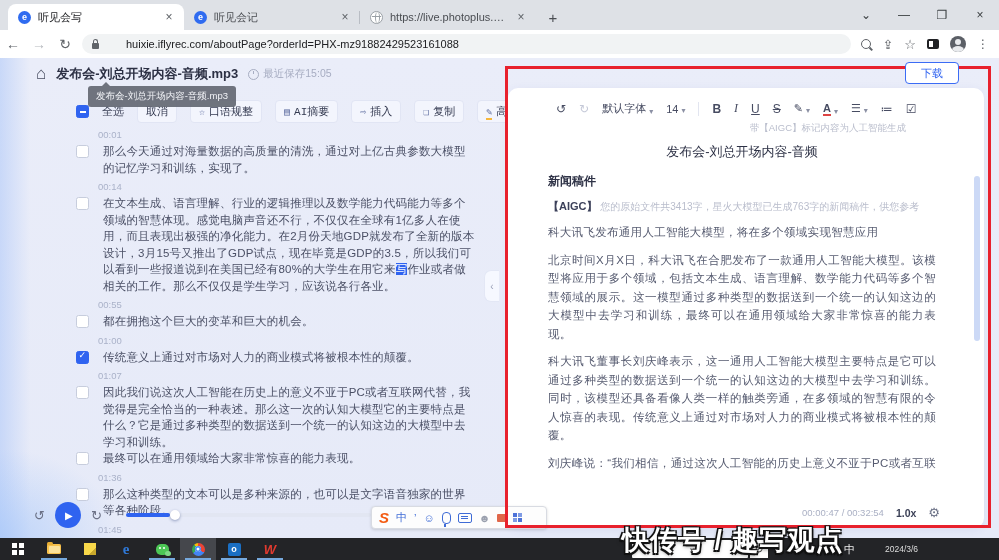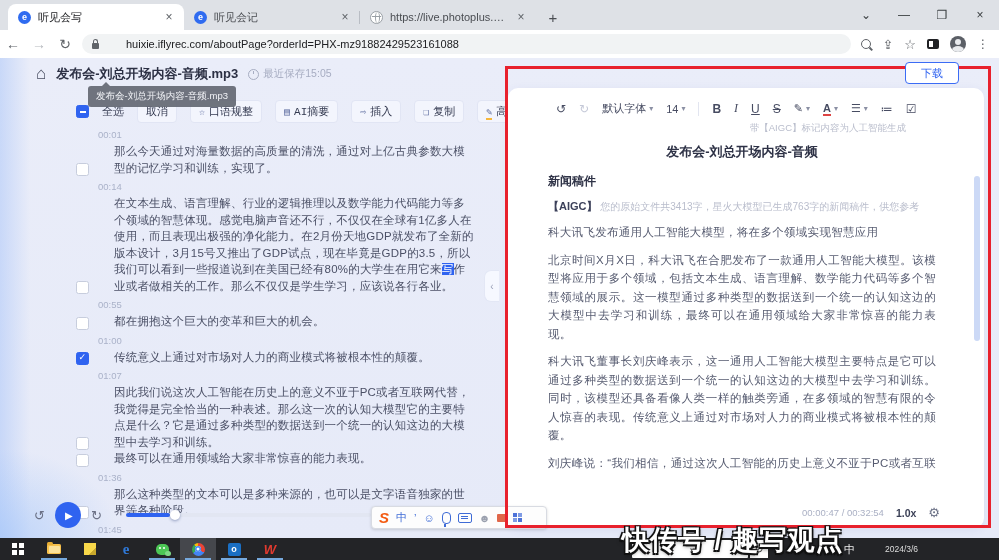--- a/index.html
+++ b/index.html
@@ -72,21 +72,21 @@
   .tlabel{font-size:11px;color:#3a3f55;}
   .pill{display:flex;align-items:center;gap:4px;background:#f3f5fd;border:1px solid #e1e5f4;border-radius:4px;
     padding:3px 8px;font-size:11px;color:#333950;font-family:Liberation Mono, monospace;}
   .pill .pic{color:#5a6a9e;font-size:10px;}
   .pill .hl{position:relative;}
   .pill .hl::after{content:"";position:absolute;left:0;right:0;bottom:-2px;height:2px;background:#f6b73c;}
 
   
   .transcript{position:absolute;left:76px;top:66px;width:400px;z-index:4;}
   .seg-time{font-size:9.5px;color:#aab2c9;margin:5px 0 3px 22px;}
-  .seg-line{display:flex;gap:25px;align-items:flex-end;}
+  .seg-line{display:flex;gap:14px;}
   .seg-text{font-size:11.5px;line-height:16.5px;color:#4b5066;width:372px;letter-spacing:.2px;}
   .seg-line .chk{margin-top:2px;}
   .cursor-char{background:#2f63f0;color:#fff;}
 
   
   .player{position:absolute;left:34px;top:444px;display:flex;align-items:center;gap:10px;z-index:5;}
   .skip{font-size:13px;color:#6b7186;}
   .play-btn{width:26px;height:26px;border-radius:50%;background:#2f63f0;color:#fff;display:flex;align-items:center;justify-content:center;font-size:10px;padding-left:2px;box-sizing:border-box;}
   .slider{position:relative;width:245px;height:4px;border-radius:2px;background:#e2e6f2;margin-left:14px;}
   .slider .fill{position:absolute;left:0;top:0;bottom:0;width:18%;background:#2f63f0;border-radius:2px;}
@@ -94,31 +94,31 @@
 
   .collapse-handle{position:absolute;left:484px;top:212px;width:14px;height:30px;background:#f6f8ff;border:1px solid #e3e7f5;
     border-right:none;border-radius:7px 0 0 7px;display:flex;align-items:center;justify-content:center;
     font-size:10px;color:#9aa1b8;z-index:6;}
 
   
   .right-card{position:absolute;left:508px;top:30px;width:476px;height:440px;background:#fff;border-radius:10px;
     box-shadow:0 2px 10px rgba(60,80,160,.08);z-index:5;overflow:hidden;}
   .ed-toolbar{display:flex;align-items:center;gap:13px;margin:13px 0 0 48px;font-size:12px;color:#474c62;}
   .ed-toolbar .dis{color:#c5c9d8;}
-  .ed-sel{display:flex;align-items:center;gap:3px;font-size:11px;}
+  .ed-sel{display:flex;align-items:flex-end;gap:3px;font-size:11px;}
   .caret{font-size:8px;color:#8b90a4;}
   .vdiv{width:1px;height:14px;background:#e2e5f0;}
   .ed-b{font-weight:bold;}
   .ed-i{font-style:italic;font-family:"Liberation Serif",serif;}
   .ed-u{text-decoration:underline;}
   .ed-s{text-decoration:line-through;}
   .ed-a{font-weight:bold;border-bottom:2px solid #d44;line-height:12px;}
   .aigc-note{text-align:right;font-size:9.5px;color:#b9bdcc;margin:6px 78px 0 0;}
   .doc-body{margin:8px 48px 0 40px;height:330px;overflow:hidden;}
-  .doc-title{text-align:center;font-size:13px;font-weight:bold;color:#2e3246;margin-bottom:12px;}
+  .doc-title{text-align:center;font-size:13px;font-weight:normal;color:#2e3246;margin-bottom:12px;}
   .doc-h{font-size:12px;font-weight:bold;color:#2e3246;margin-bottom:9px;}
   .aigc-line{font-size:10px;color:#b9bdcc;margin-bottom:9px;}
   .aigc-line b{color:#3c415a;font-size:11px;}
   .doc-p{font-size:11.5px;line-height:18.5px;color:#565b70;margin-bottom:9px;letter-spacing:.3px;text-align:justify;}
   .doc-status{position:absolute;right:44px;bottom:8px;display:flex;align-items:center;gap:12px;}
   .st-time{font-size:9.5px;color:#aab0c4;}
   .st-speed{font-size:10.5px;font-weight:bold;color:#3a3f55;}
   .gear{font-size:13px;color:#6b7186;}
   .scroll-thumb{position:absolute;right:4px;top:88px;width:6px;height:165px;border-radius:3px;background:#ccd9f6;}
 

